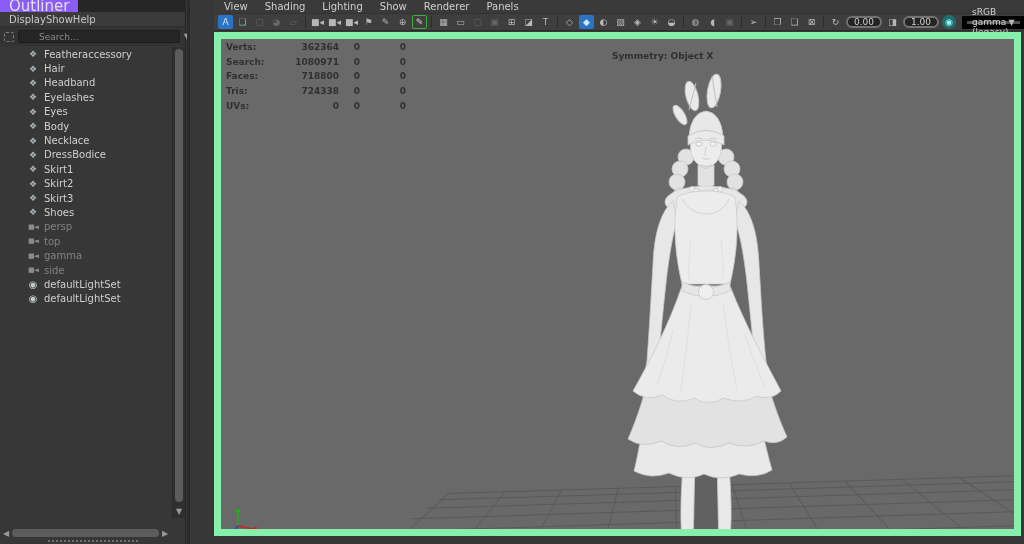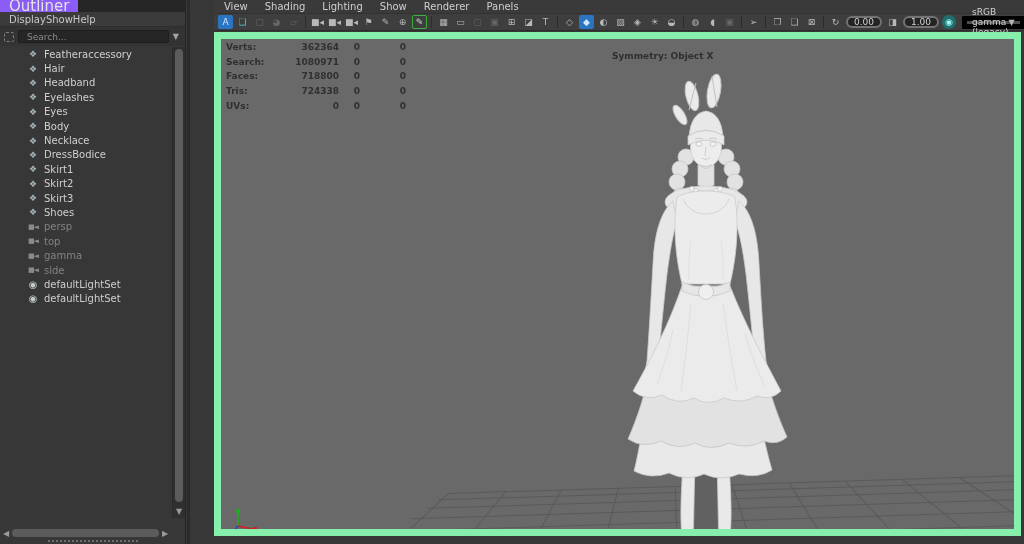--- a/index.html
+++ b/index.html
@@ -7,21 +7,21 @@
   body { background:#373737; font-family:"DejaVu Sans",sans-serif; position:relative; color:#cfcfcf; }
 
   
   #outliner { position:absolute; left:0; top:0; width:186px; height:544px; background:#373737; border-right:1px solid #262626; }
   .ol-tabs { height:12px; background:#262626; display:flex; }
   .ol-tab  { background:#8b5cf6; color:#e2e2e2; font-size:15px; line-height:12px; padding:0 9px; }
   .ol-menus{ height:15px; background:#3b3b3b; display:flex; align-items:center; padding:0 9px; border-bottom:1px solid #2e2e2e;}
   .ol-menus span { font-size:10px; color:#c8c8c8; cursor:default; }
   .ol-search { height:19px; background:#333333; display:flex; align-items:center; gap:4px; padding:0 4px; }
   .filter-box { width:10px; height:10px; border:1px dashed #808080; border-radius:2px; flex:0 0 auto; }
-  .ol-search input { flex:1; height:13px; background:#262626; border:1px solid #1d1d1d; border-radius:2px; color:#b5b5b5; font-size:9px; padding:0 8px; font-family:"DejaVu Sans",sans-serif; }
+  .ol-search input { flex:1; height:13px; background:#262626; border:1px solid #1d1d1d; border-radius:2px; color:#b5b5b5; font-size:9px; padding:0 20px; font-family:"DejaVu Sans",sans-serif; }
   .ol-search input::placeholder { color:#8b8b8b; }
   .dd-arrow { color:#a5a5a5; font-size:8px; padding-right:2px; }
 
   .ol-list { position:absolute; top:47px; left:0; right:14px; bottom:26px; overflow:hidden; }
   .ol-row { height:14.4px; display:flex; align-items:center; gap:5px; padding-left:27px; font-size:10px; color:#cfcfcf; white-space:nowrap; }
   .ol-row .ric { width:12px; text-align:center; font-size:9px; color:#a4b4ba; flex:0 0 auto; }
   .ol-row.t-camera { color:#828282; }
   .ol-row.t-camera .ric { color:#8a8a8a; font-size:7px; letter-spacing:-1px; }
   .ol-row.t-set .ric { color:#c2cbcb; font-size:10px; }
 

